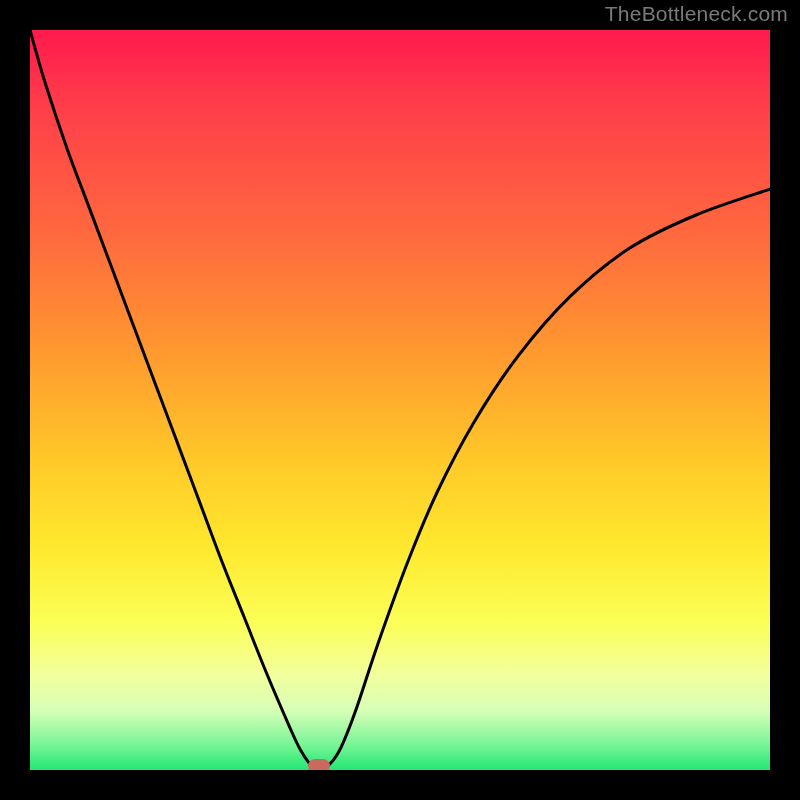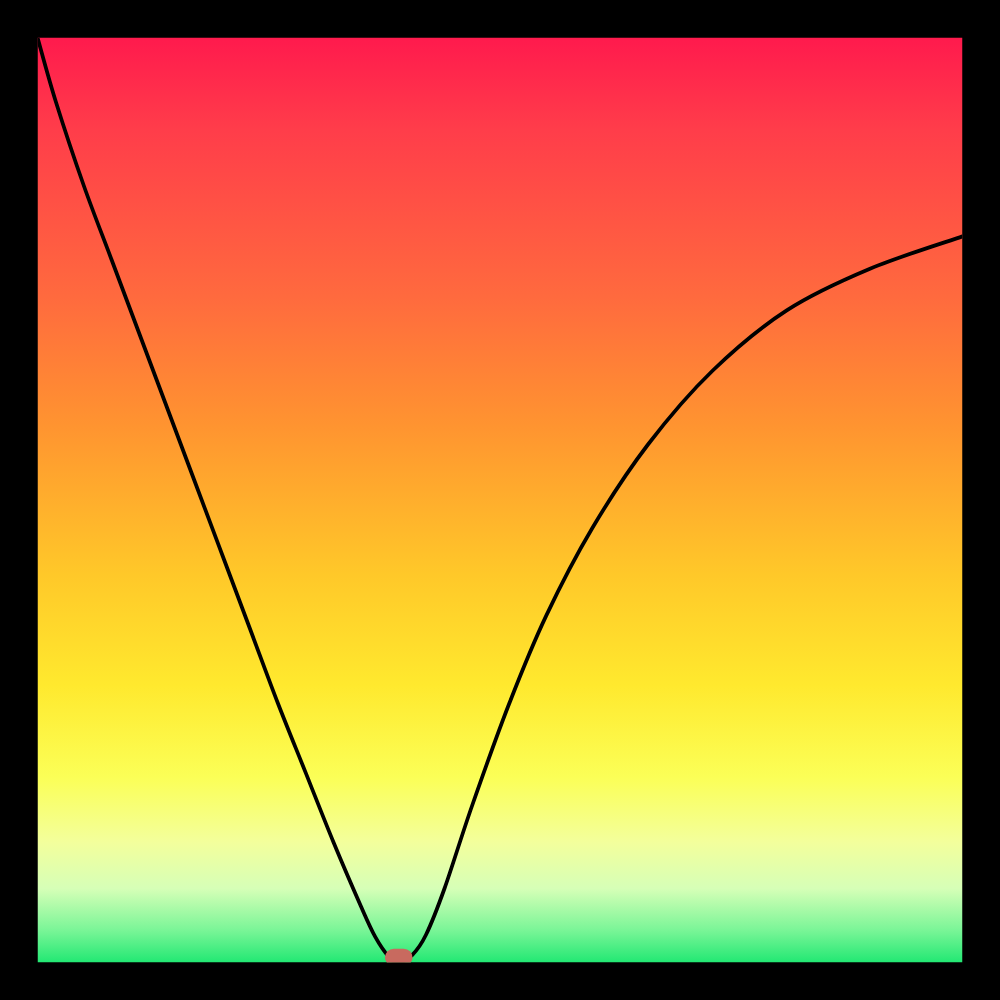--- a/index.html
+++ b/index.html
@@ -66,20 +66,21 @@
     height: 14px;
     background: #c86a5f;
     border-radius: 7px;
     transform: translate(-50%, -50%);
   }
 </style>
 </head>
 <body>
 
 <div class="frame">
+  <div class="watermark">TheBottleneck.com</div>
 
   <div class="plot-area">
     <div class="gradient-bg"></div>
 
     <svg class="curve" viewBox="0 0 740 740" preserveAspectRatio="none">
       <path id="curve-path" d="M 0 0 C 2.466666666666667 8.633333333333326 8.633333333333333 32.06666666666662 14.8 51.799999999999955 C 20.96666666666667 71.53333333333329 29.599999999999998 97.4333333333333 37 118.39999999999998 C 44.4 139.36666666666665 51.800000000000004 157.8666666666667 59.2 177.60000000000002 C 66.60000000000001 197.33333333333334 74 217.06666666666663 81.4 236.79999999999995 C 88.80000000000001 256.5333333333333 96.2 276.26666666666665 103.60000000000001 296 C 111.00000000000001 315.73333333333335 118.4 335.46666666666664 125.80000000000001 355.2 C 133.20000000000002 374.93333333333334 140.6 394.66666666666663 148 414.4 C 155.4 434.1333333333333 162.8 453.8666666666667 170.20000000000002 473.6 C 177.60000000000002 493.33333333333337 185 513.6833333333333 192.4 532.8 C 199.8 551.9166666666666 207.2 569.8 214.6 588.3 C 222 606.8 229.4 625.9166666666666 236.8 643.8 C 244.20000000000002 661.6833333333333 253.45000000000002 683.02 259 695.6 C 264.55 708.1800000000001 266.4 712.62 270.09999999999997 719.28 C 273.79999999999995 725.9399999999999 278.1166666666667 732.1066666666666 281.2 735.56 C 284.2833333333333 739.0133333333333 285.51666666666665 740.2466666666667 288.6 740 C 291.6833333333334 739.7533333333333 296.00000000000006 737.7800000000001 299.70000000000005 734.08 C 303.40000000000003 730.38 306.48333333333335 726.68 310.8 717.8 C 315.1166666666667 708.92 319.4333333333334 698.0666666666666 325.6 680.8 C 331.76666666666665 663.5333333333333 339.16666666666663 638.8666666666667 347.79999999999995 614.2 C 356.4333333333333 589.5333333333334 367.53333333333336 558.0833333333333 377.40000000000003 532.8 C 387.2666666666667 507.5166666666666 395.9000000000001 485.93333333333334 407.00000000000006 462.5 C 418.1 439.06666666666666 430.43333333333334 415.0166666666667 444 392.20000000000005 C 457.56666666666666 369.3833333333334 472.36666666666673 346.56666666666666 488.40000000000003 325.59999999999997 C 504.43333333333334 304.63333333333327 521.6999999999999 284.2833333333333 540.1999999999999 266.4 C 558.6999999999999 248.51666666666665 578.4333333333334 231.86666666666673 599.4000000000001 218.30000000000007 C 620.3666666666668 204.7333333333334 642.5666666666667 194.86666666666667 666 185 C 689.4333333333333 175.13333333333333 727.6666666666666 163.41666666666669 740 159.10000000000002" fill="none" stroke="#000" stroke-width="3" stroke-linejoin="round" stroke-linecap="round"></path>
     </svg>
 
     <div id="marker" class="minimum-marker" style="left: 288.6px; top: 736px;"></div>
   </div>

